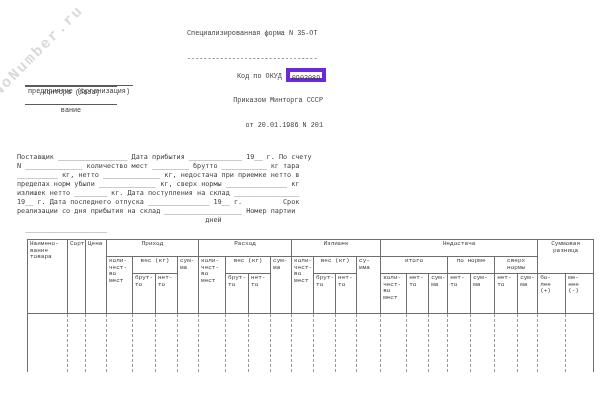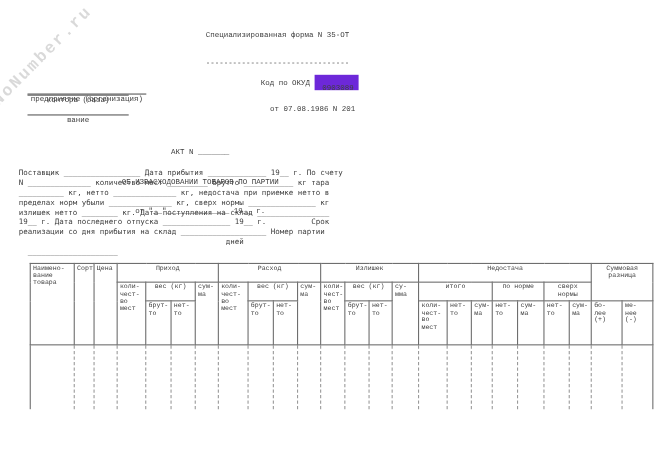--- a/index.html
+++ b/index.html
@@ -17,21 +17,21 @@
   .form-head { position:absolute; left:187px; top:12px; width:136px; font-size:6.8px; line-height:8.4px; white-space:pre; }
   .form-head .ftitle { white-space:nowrap; }
   .approval { text-align:right; }
   .org-field { position:absolute; text-align:center; }
   .org-field .rule { border-top:1px solid #5a5a5a; height:0; }
   .org-field .cap { margin-top:1px; white-space:nowrap; }
   .okud { position:absolute; left:237px; top:70px; font-size:6.8px; }
   .okud-label { position:absolute; left:0; top:2px; white-space:nowrap; }
   .okud-box {
     position:absolute; left:49px; top:-2px; width:40px; height:14px;
-    border:7px solid #6d28d9; text-align:center; line-height:13px;
+    border:4px solid #6d28d9; text-align:center; line-height:13px;
   }
   .act-title { position:absolute; left:100px; top:117px; width:164px; text-align:center; font-size:6.8px; line-height:9px; white-space:pre; }
   .act-body { position:absolute; left:17px; top:153px; font-size:6.8px; line-height:9px; white-space:pre; }
   table.batch {
     position:absolute; left:27px; top:239px; width:566px;
     border-collapse:collapse; table-layout:fixed;
     border:1px solid #6e6e6e; border-bottom:none;
   }
   table.batch th {
     border:1px solid #6e6e6e; font-weight:normal; font-size:6px; line-height:6.6px;
@@ -49,21 +49,22 @@
 <body>
 
 <div class="page">
 
   <div class="watermark">NoNumber.ru</div>
 
   <div class="form-head">
     <div class="ftitle">Специализированная форма N 35-ОТ</div>
     <div>--------------------------------</div>
     <div class="approval">
-      <div>от 07.08.1986 N 201</div>
+      <div>Приказом Минторга СССР</div>
+      <div>от 20.01.1986 N 201</div>
     </div>
   </div>
 
   <div class="org-field" style="left:25px; top:68px; width:108px;margin-top:17px;">
     <div class="rule"></div>
     <div class="cap" style="font-size:6.8px;">предприятие (организация)</div>
   </div>
   <div class="org-field" style="left:25px; top:86px; width:92px;">
     <div class="rule"></div>
     <div class="cap" style="font-size:6.8px;">контора (база)</div>
@@ -71,25 +72,20 @@
   <div class="org-field" style="left:25px; top:104px; width:92px;">
     <div class="rule"></div>
     <div class="cap" style="font-size:6.8px;">вание</div>
   </div>
 
   <div class="okud">
     <span class="okud-label">Код по ОКУД</span>
     <span class="okud-box">0903089</span>
   </div>
 
-  <div class="act-title">
-    <div>АКТ N _______</div>
-    <div>ОБ ИЗРАСХОДОВАНИИ ТОВАРОВ ПО ПАРТИИ</div>
-    <div>от "__"______________ 19__ г.</div>
-  </div>
 
   <pre class="act-body">Поставщик _________________ Дата прибытия _____________ 19__ г. По счету
 N ______________ количество мест _________ брутто ___________ кг тара
 __________ кг, нетто ______________ кг, недостача при приемке нетто в
 пределах норм убыли ______________ кг, сверх нормы _______________ кг
 излишек нетто ________ кг. Дата поступления на склад ________________
 19__ г. Дата последнего отпуска _______________ 19__ г.          Срок
 реализации со дня прибытия на склад ___________________ Номер партии
                                               дней
   ____________________</pre>

